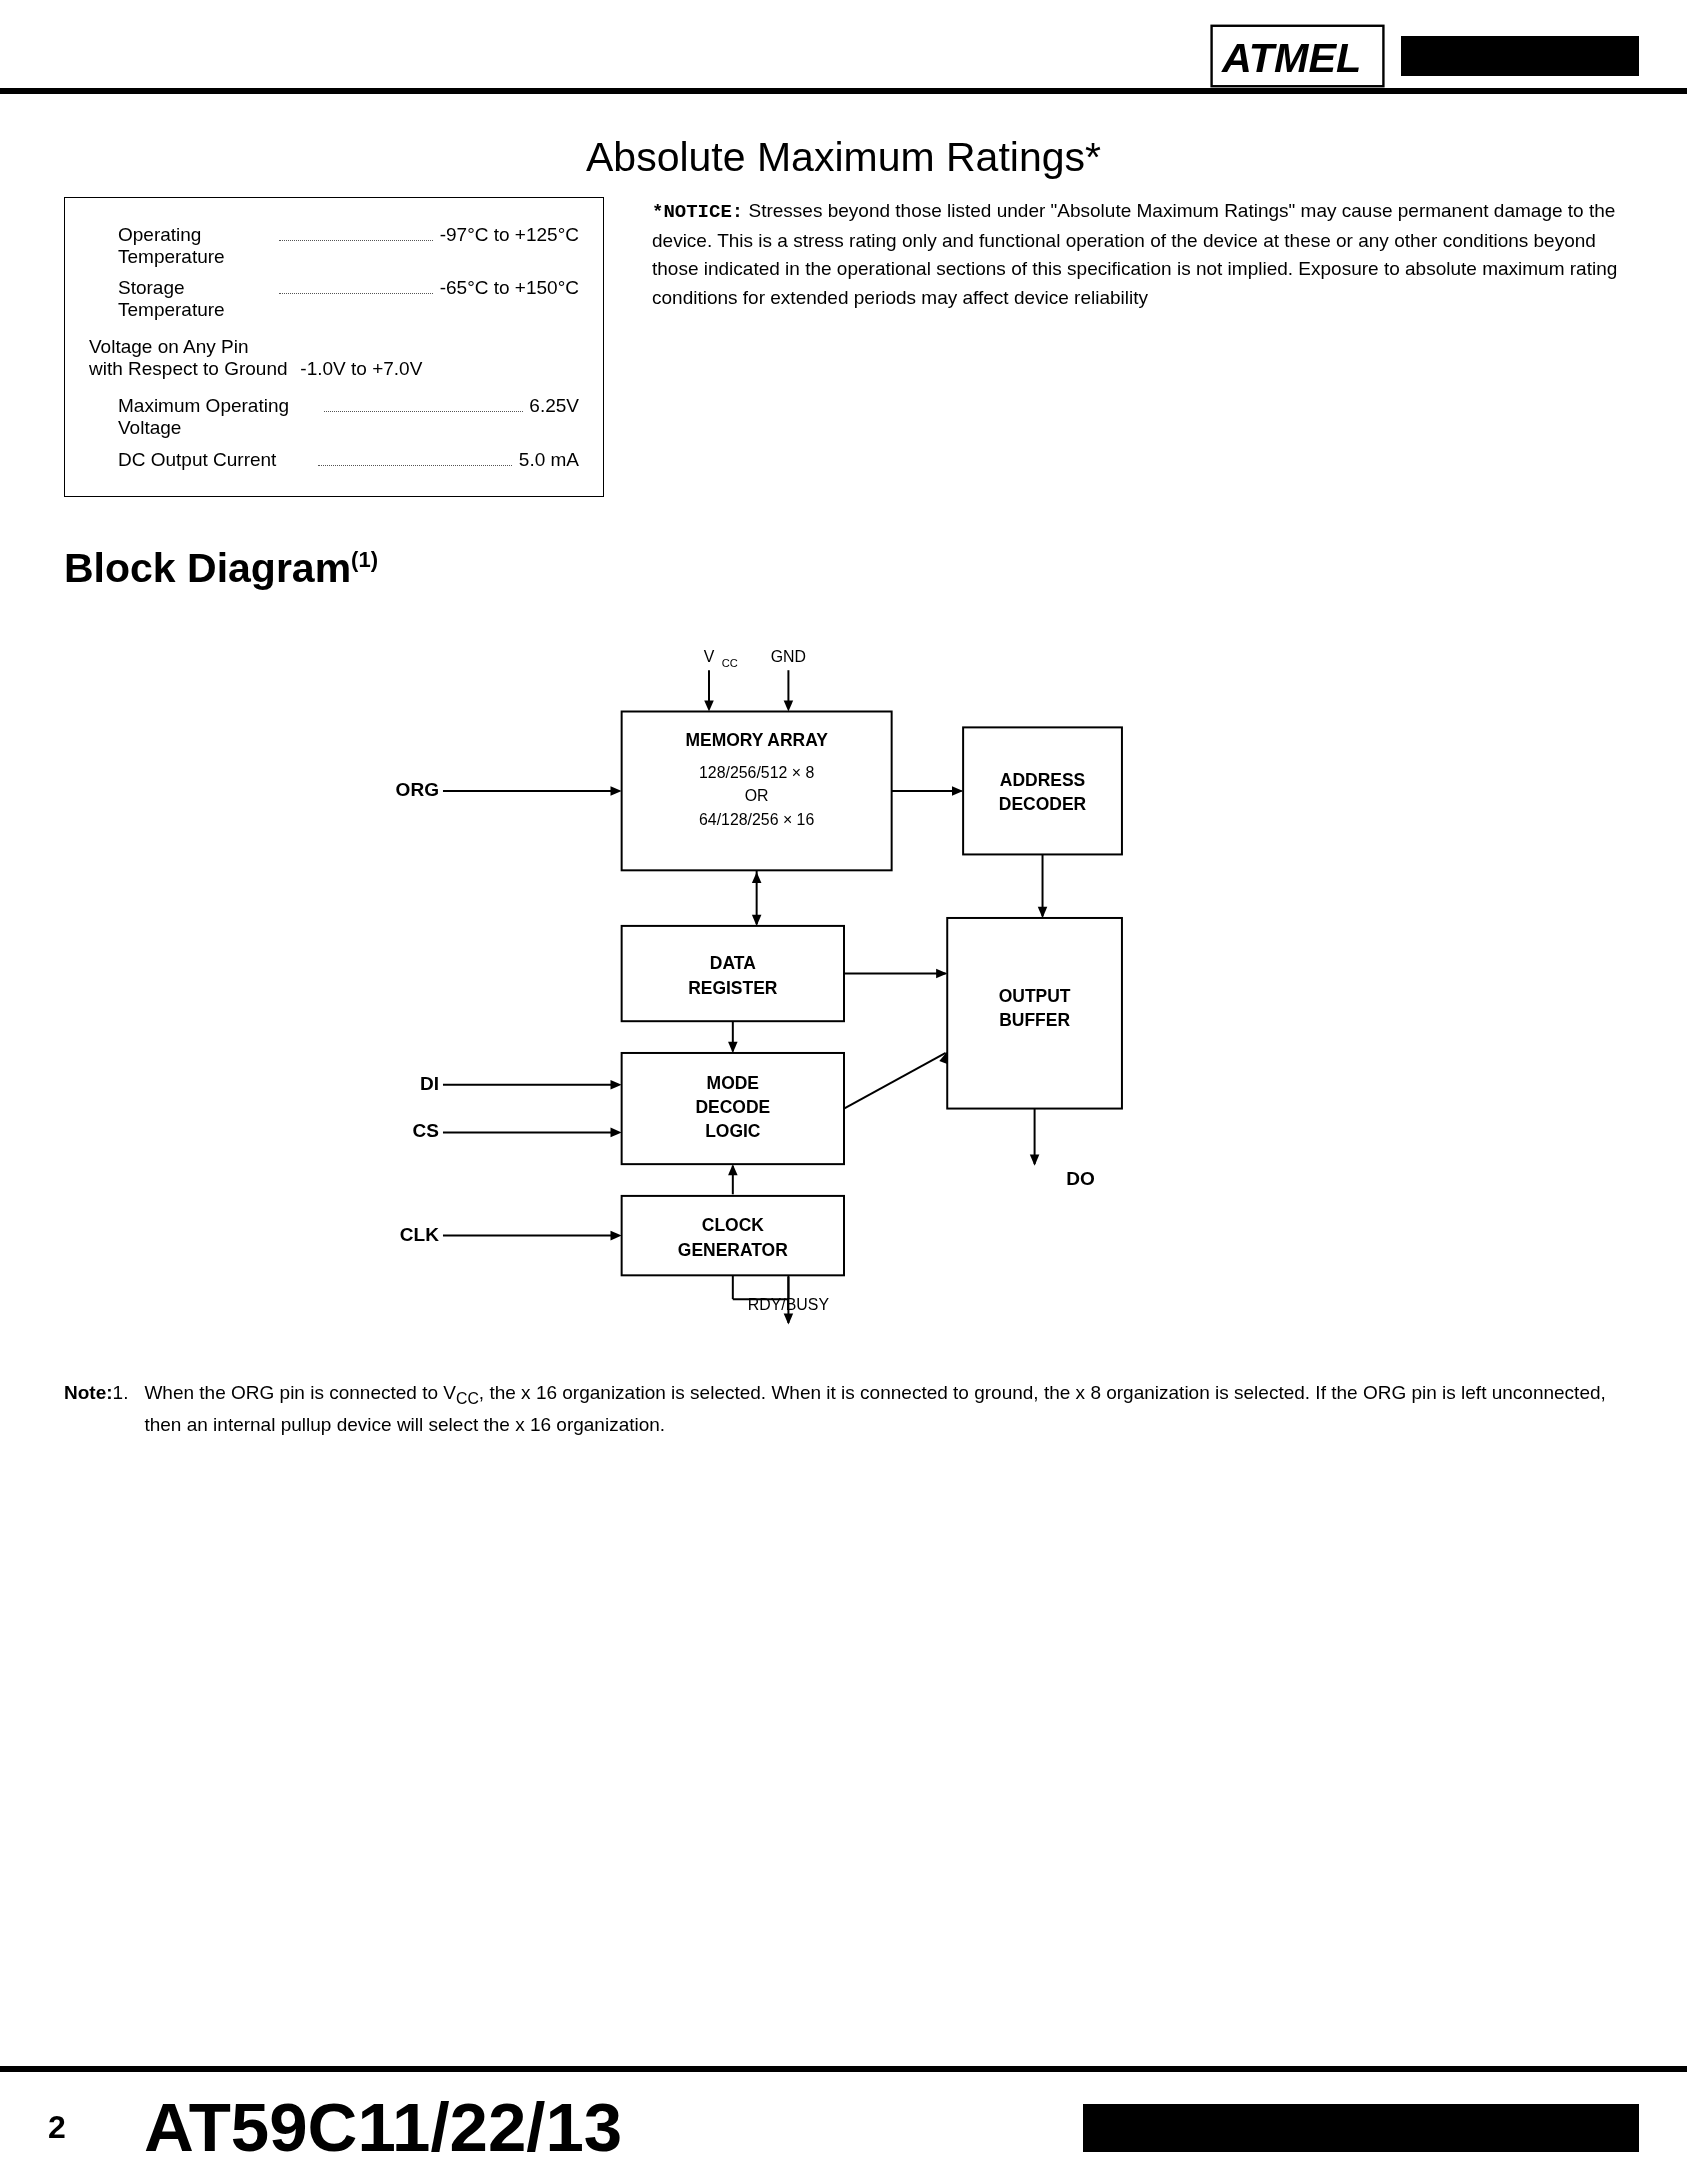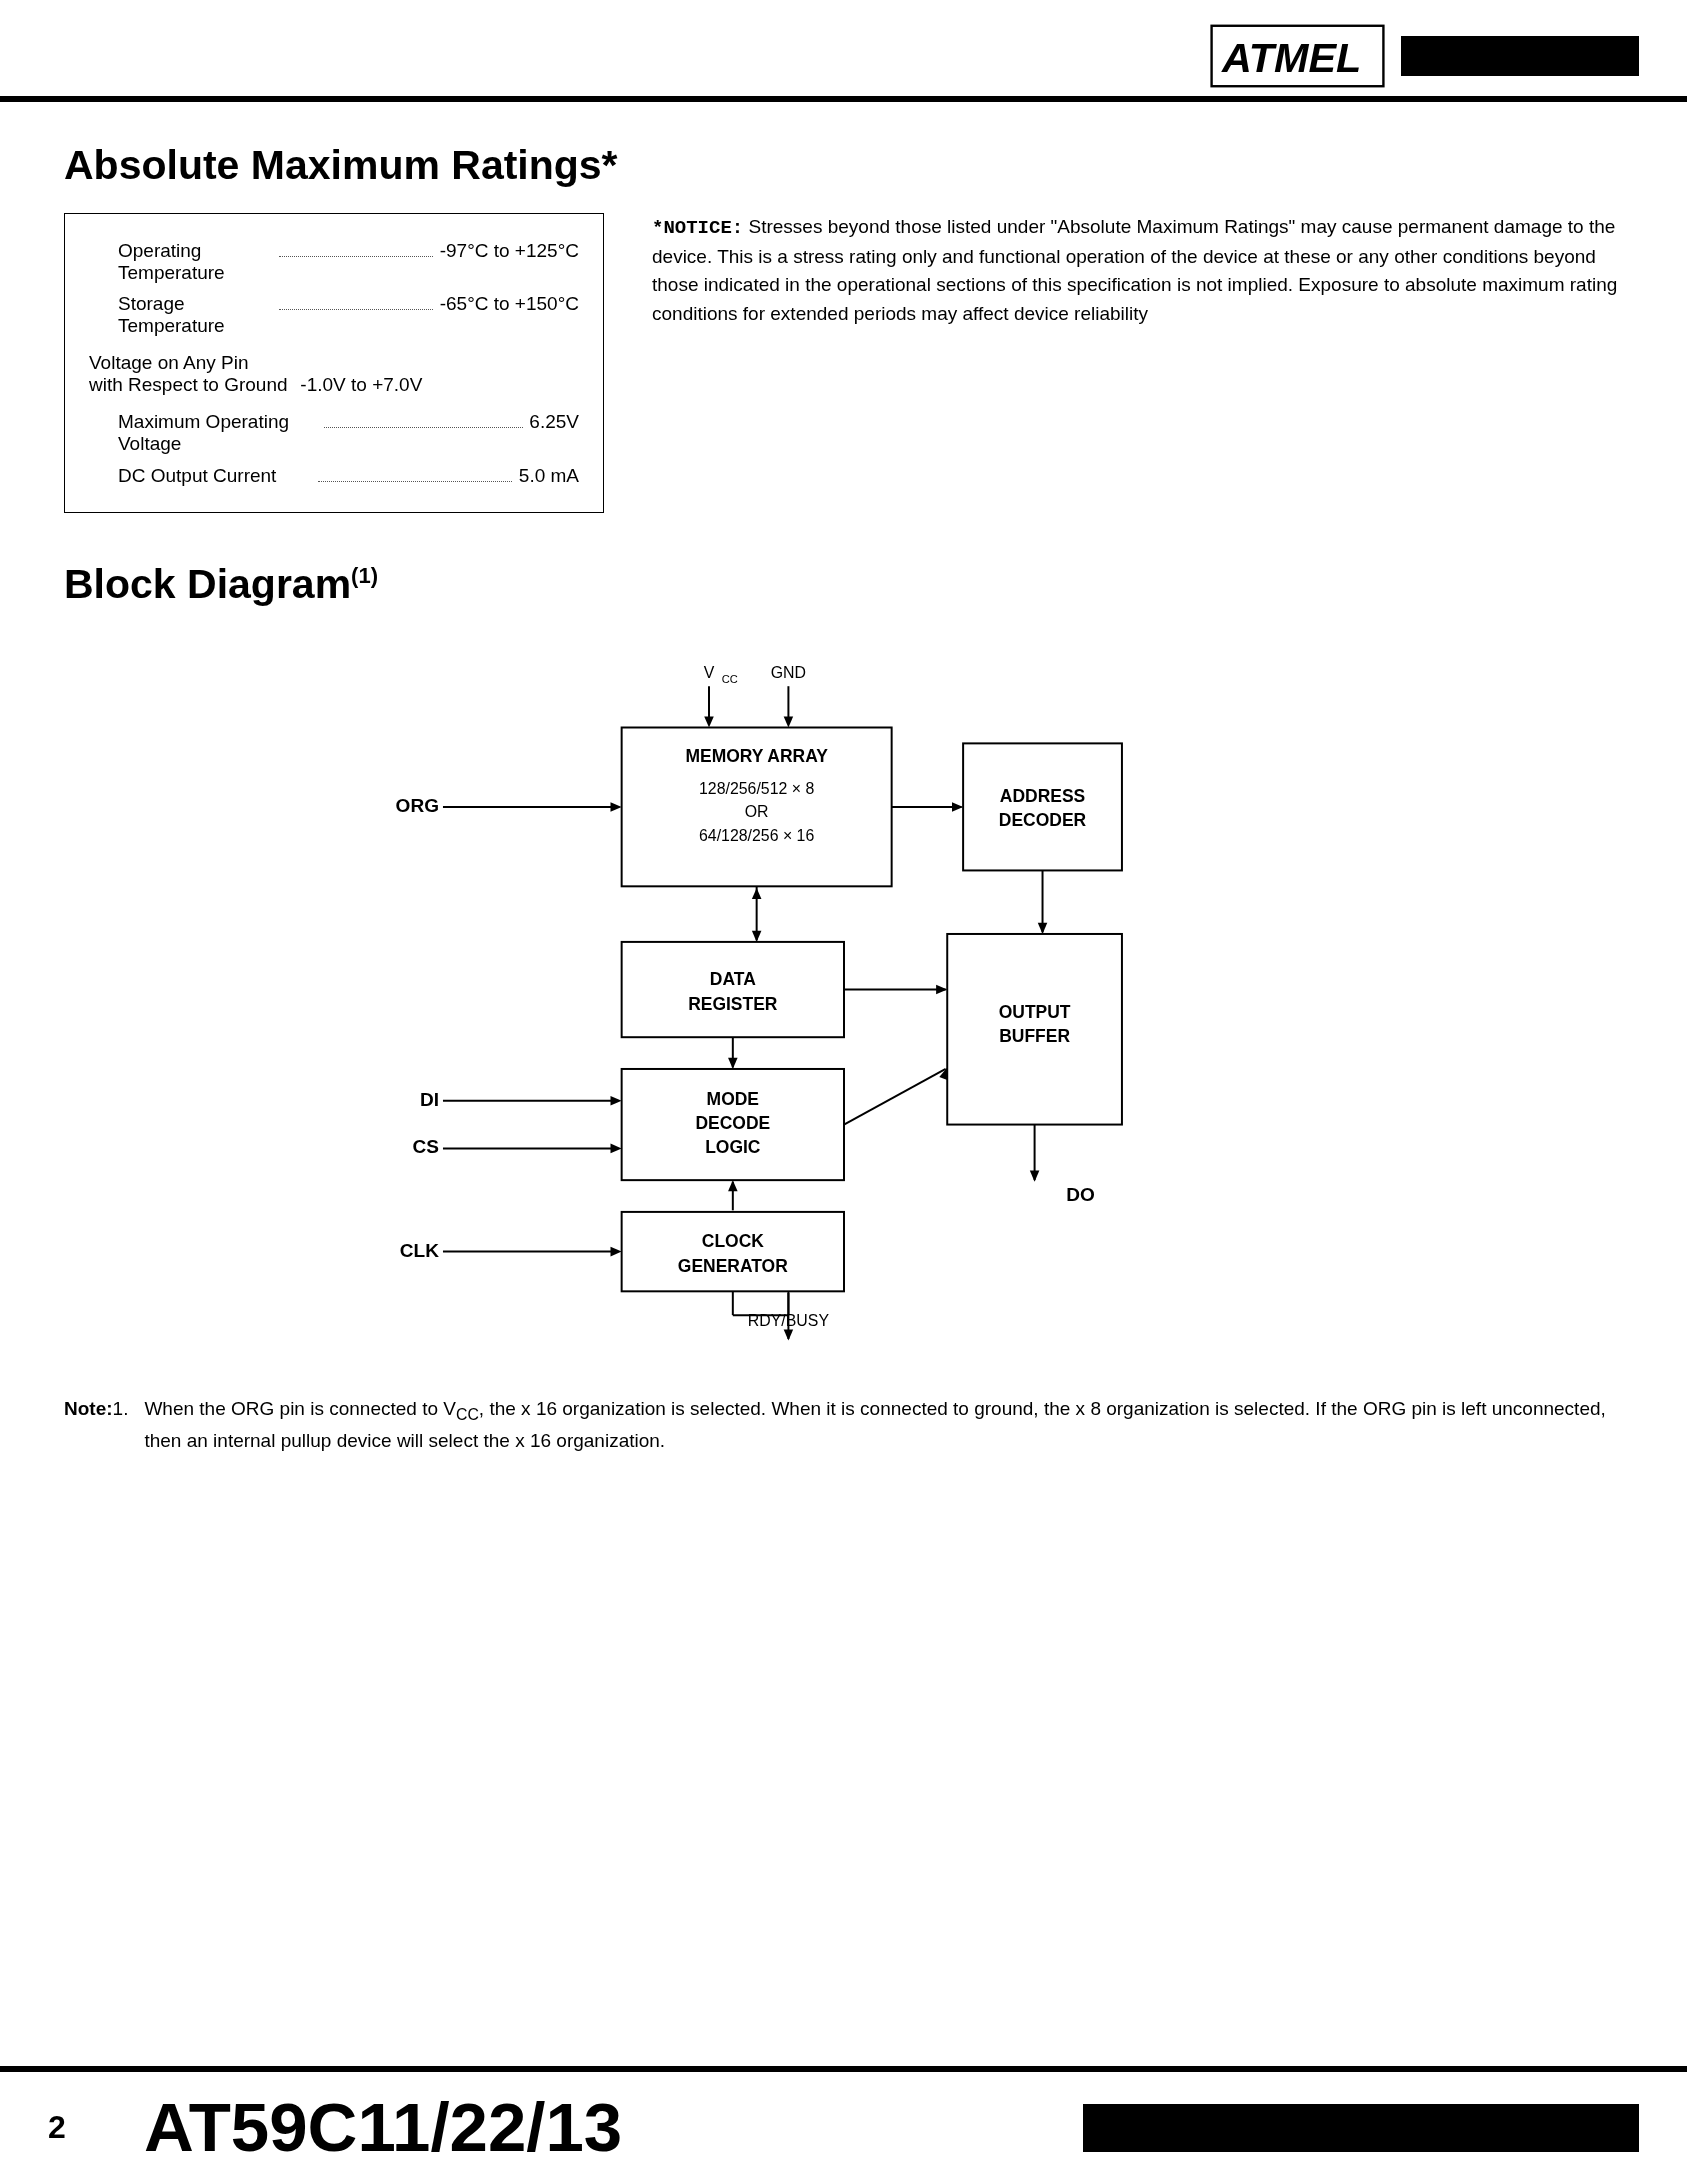--- a/index.html
+++ b/index.html
@@ -12,21 +12,21 @@
       position: relative;
       font-size: 20.6px;
       color: #000000;
     }
 
     
     .header {
       display: flex;
       align-items: flex-end;
       justify-content: flex-end;
-      padding: 24px 48px 8px 48px;
+      padding: 24px 48px 0 48px;
       border-bottom: 6.4px solid #000;
     }
 
     .atmel-logo {
       display: flex;
       align-items: center;
       gap: 16px;
     }
 
     .atmel-logo-bar {
@@ -36,22 +36,23 @@
     }
 
     
     .main-content {
       padding: 40px 64px;
     }
 
     
     .section-title {
       font-size: 41px;
-      font-weight: 700;
-      margin-bottom: 24px;
+      font-weight: 400;
+      margin-bottom: 16px;
+      text-align: center;
     }
 
     .ratings-layout {
       display: flex;
       gap: 48px;
       margin-bottom: 48px;
       align-items: flex-start;
     }
 
     .ratings-table-container {

